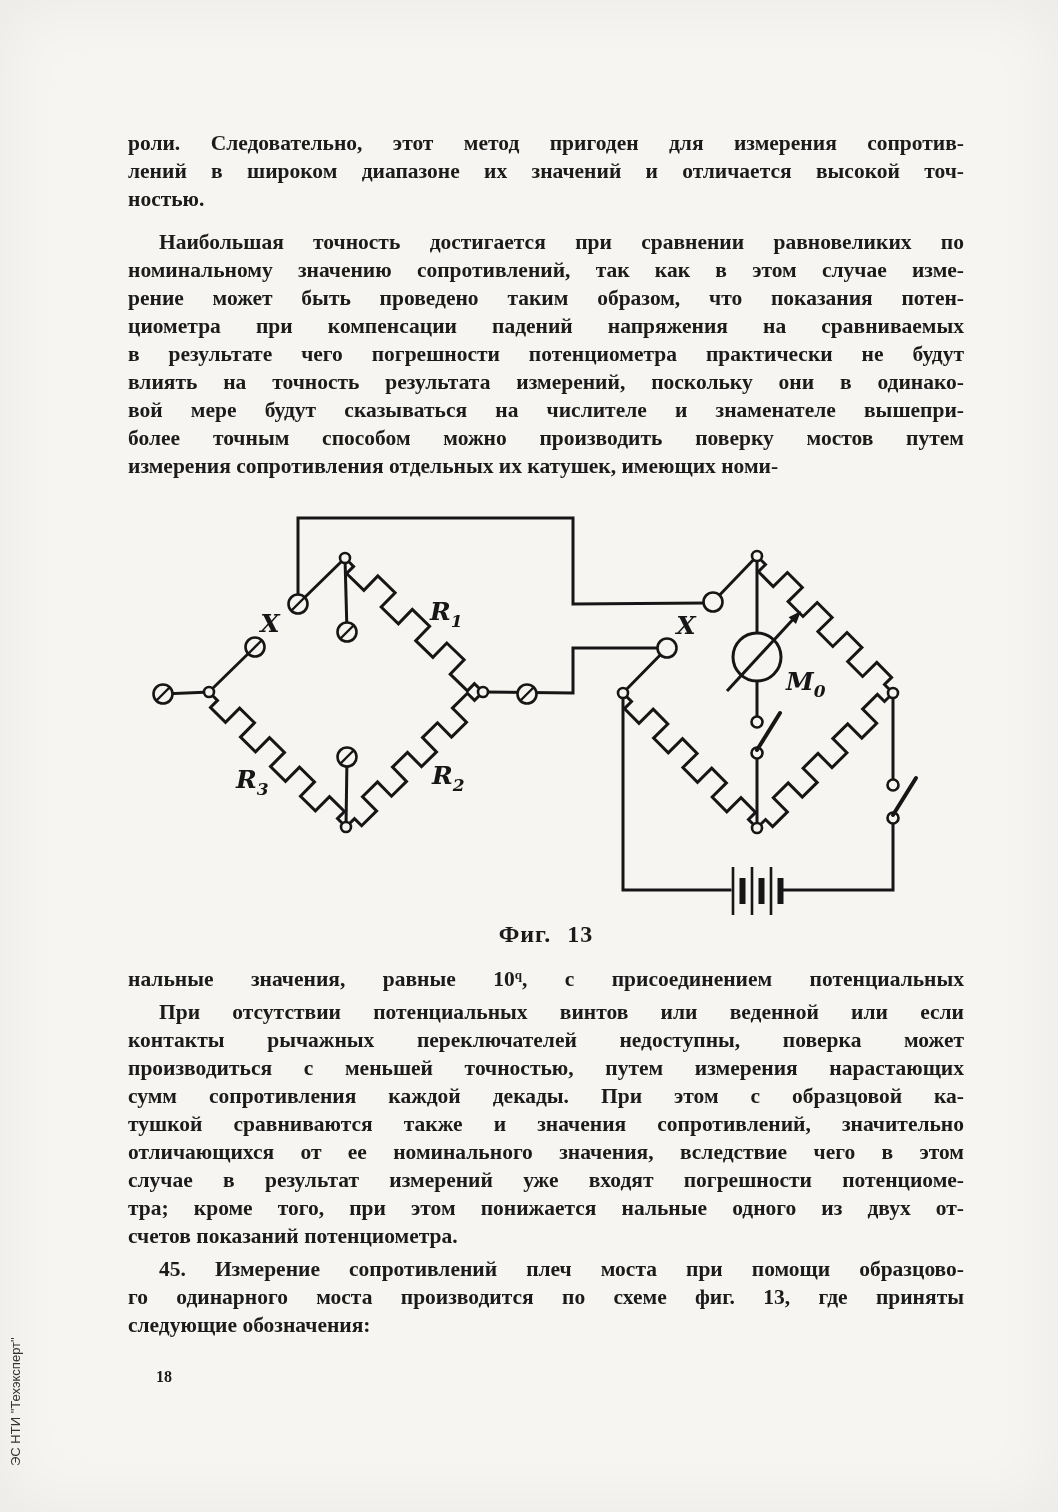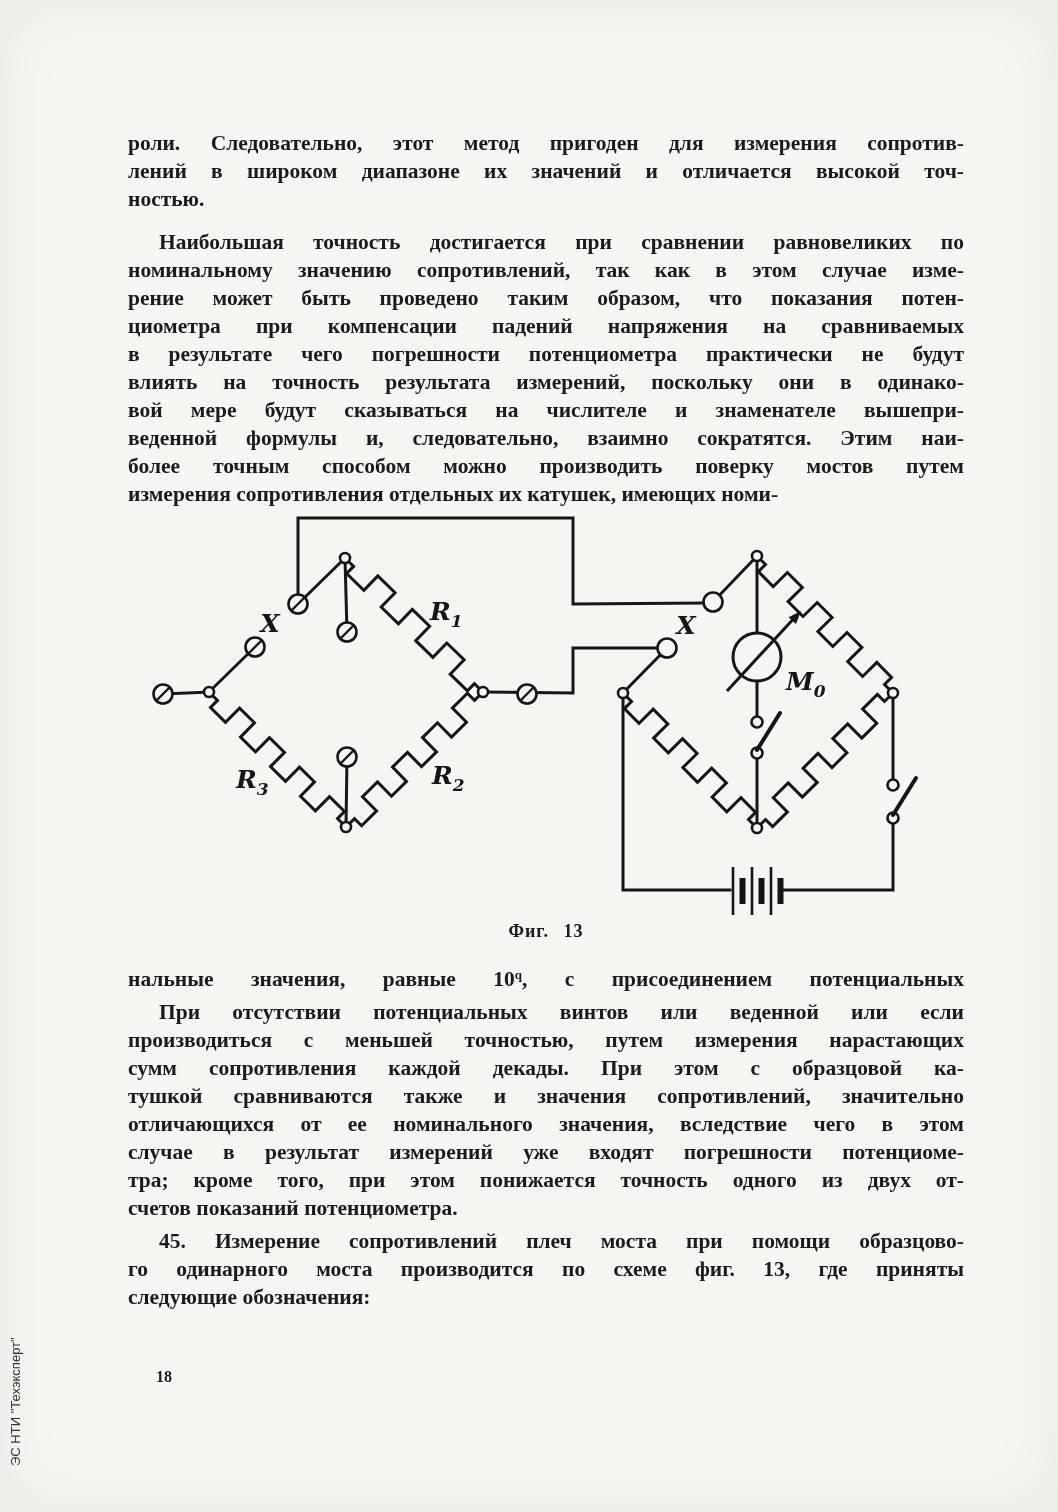--- a/index.html
+++ b/index.html
@@ -14,21 +14,21 @@
   .col-bottom{top:961px;}
   .para{font-size:21.5px;font-weight:700;line-height:28px;}
   .gap-lg{margin-top:15px;}
   .gap-sm{margin-top:5px;}
   .tline{text-align:justify;text-align-last:justify;white-space:normal;}
   .tline.lastline{text-align-last:auto;}
   .indent .tline:first-child{text-indent:31px;}
   sup.exp{font-size:13px;vertical-align:7px;font-weight:700;}
   .caption{
     position:absolute;left:128px;top:921px;width:836px;text-align:center;
-    font-size:18px;font-weight:700;word-spacing:9px;letter-spacing:1px;
+    font-size:24px;font-weight:700;word-spacing:9px;letter-spacing:1px;
   }
   .pagenum{position:absolute;left:156px;top:1368px;font-size:16px;font-weight:700;}
   .watermark{
     position:absolute;left:8px;top:1466px;transform-origin:0 0;
     transform:rotate(-90deg);font-family:"Liberation Sans",sans-serif;
     font-size:13px;color:#333;white-space:nowrap;
   }
   svg.fig{position:absolute;left:0;top:0;width:1058px;height:1512px;}
   .figlabel{font-family:"DejaVu Serif",serif;font-style:italic;font-weight:700;font-size:25px;fill:#161616;}
   .figsub{font-size:17px;}
@@ -118,40 +118,40 @@
         <div class="tline lastline">ностью.</div>
       </div>
     <div class="para indent gap-lg">
         <div class="tline">Наибольшая точность достигается при сравнении равновеликих по</div>
         <div class="tline">номинальному значению сопротивлений, так как в этом случае изме-</div>
         <div class="tline">рение может быть проведено таким образом, что показания потен-</div>
         <div class="tline">циометра при компенсации падений напряжения на сравниваемых</div>
         <div class="tline">в результате чего погрешности потенциометра практически не будут</div>
         <div class="tline">влиять на точность результата измерений, поскольку они в одинако-</div>
         <div class="tline">вой мере будут сказываться на числителе и знаменателе вышепри-</div>
-        <div class="tline">веденной формулы и, следовательно, взаимно сократятся. Этим наи-</div>
         <div class="tline">более точным способом можно производить поверку мостов путем</div>
         <div class="tline lastline">измерения сопротивления отдельных их катушек, имеющих номи-</div>
       </div>
   </div>
 
   <div class="caption">Фиг. 13</div>
 
   <div class="textcol col-bottom">
     <div class="para">
       <div class="tline"><span>нальные значения, равные 10</span><sup class="exp">q</sup><span>, с присоединением потенциальных</span></div>
     </div>
     <div class="para indent gap-sm">
         <div class="tline">При отсутствии потенциальных винтов или веденной или если</div>
+        <div class="tline">контакты рычажных переключателей недоступны, поверка может</div>
         <div class="tline">производиться с меньшей точностью, путем измерения нарастающих</div>
         <div class="tline">сумм сопротивления каждой декады. При этом с образцовой ка-</div>
         <div class="tline">тушкой сравниваются также и значения сопротивлений, значительно</div>
         <div class="tline">отличающихся от ее номинального значения, вследствие чего в этом</div>
         <div class="tline">случае в результат измерений уже входят погрешности потенциоме-</div>
-        <div class="tline">тра; кроме того, при этом понижается точность одного из двух от-</div>
+        <div class="tline">тра; кроме того, при этом понижается нальные одного из двух от-</div>
         <div class="tline lastline">счетов показаний потенциометра.</div>
       </div>
     <div class="para indent gap-sm">
         <div class="tline">45. Измерение сопротивлений плеч моста при помощи образцово-</div>
         <div class="tline">го одинарного моста производится по схеме фиг. 13, где приняты</div>
         <div class="tline lastline">следующие обозначения:</div>
       </div>
   </div>
 
   <div class="pagenum">18</div>

